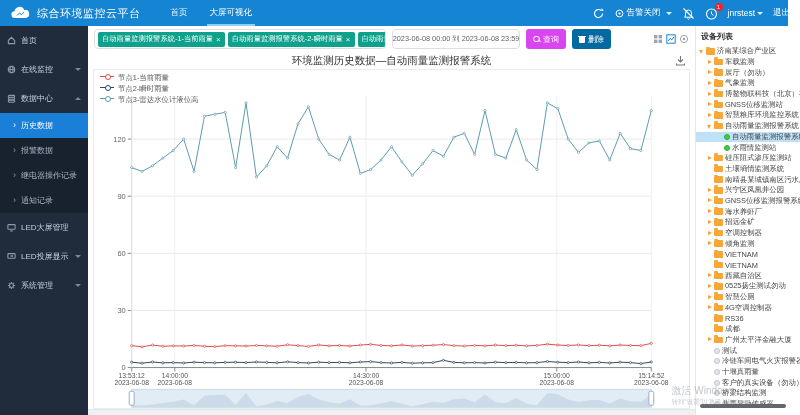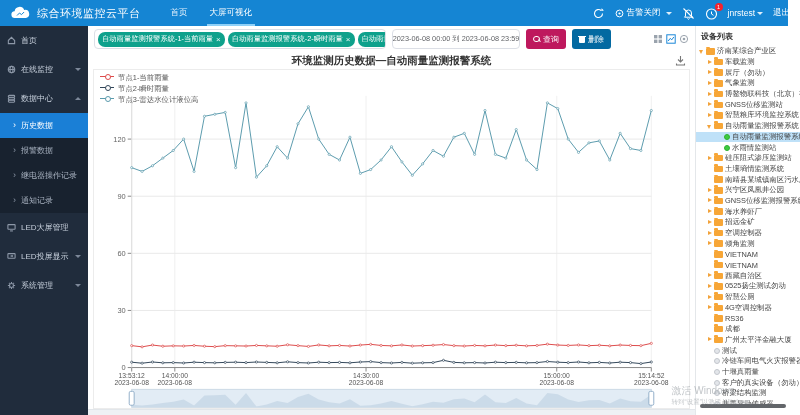--- a/index.html
+++ b/index.html
@@ -34,38 +34,38 @@
   .submenu{background:#18222f}
   .sub-item{height:25px;display:flex;align-items:center;padding:0 6px 0 13px;font-size:8px;color:#a7b1bf;gap:5px;cursor:pointer}
   .sub-item .chev{font-size:9px;line-height:1;color:#8d98a8}
   .sub-item.active{background:#1a7fd6;color:#fff}
   .sub-item.active .chev{color:#fff}
 
   
   .main{flex:1;display:flex;flex-direction:column;min-width:0;background:#fff}
   .toolbar{display:flex;align-items:center;gap:6px;padding:3px 6px;height:26px;flex-shrink:0}
   .tags-box{position:relative;width:292px;height:20px;border:1px solid #dcdfe6;border-radius:4px;background:#fff;display:flex;align-items:center;gap:3px;padding:0 12px 0 3px;overflow:hidden;flex-shrink:0}
-  .tag{background:#0ea18c;color:#fff;font-size:7.3px;height:15px;display:flex;align-items:center;padding:4px 4px;border-radius:7px;flex-shrink:0;gap:3px;white-space:nowrap;cursor:pointer}
+  .tag{background:#0ea18c;color:#fff;font-size:7.3px;height:15px;display:flex;align-items:center;padding:4px 4px;border-radius:2px;flex-shrink:0;gap:3px;white-space:nowrap;cursor:pointer}
   .tag-x{opacity:.9;font-size:8px;cursor:pointer}
   .tags-caret{position:absolute;right:0;top:0;bottom:0;width:12px;background:#fff;display:flex;align-items:center;justify-content:center}
   .tags-caret i{border-top:4px solid #b6bcc6;border-left:3.5px solid transparent;border-right:3.5px solid transparent}
   .date-input{width:128px;height:20px;border:1px solid #dcdfe6;border-radius:4px;font-size:7.3px;color:#606266;display:flex;align-items:center;justify-content:center;flex-shrink:0;white-space:nowrap;cursor:text}
   .btn{height:20px;border:none;border-radius:3px;color:#fff;font-size:8px;display:flex;align-items:center;padding:0 7px;gap:3px;flex-shrink:0;cursor:pointer;font-family:inherit}
-  .btn-query{background:#be185d}
+  .btn-query{background:#d946ef}
   .btn-del{background:#0369a1}
   .mag{width:7px;height:7px;position:relative;display:inline-block}
   .mag::before{content:'';position:absolute;left:0;top:0;width:4.5px;height:4.5px;border:1px solid #fff;border-radius:50%}
   .mag::after{content:'';position:absolute;left:4.6px;top:4.6px;width:2.6px;height:1px;background:#fff;transform:rotate(45deg)}
   .trash{width:6px;height:7px;position:relative;display:inline-block}
   .trash::before{content:'';position:absolute;left:0;top:1.5px;width:6px;height:5.5px;background:#fff;border-radius:0 0 1px 1px}
   .trash::after{content:'';position:absolute;left:-1px;top:0;width:8px;height:1px;background:#fff}
   .view-icons{margin-left:auto;display:flex;gap:3px;align-items:center}
   .view-icons svg{cursor:pointer}
 
-  .chart-title-row{position:relative;text-align:center;font-size:10.5px;font-weight:bold;color:#333;height:17px;line-height:17px;flex-shrink:0}
+  .chart-title-row{position:relative;text-align:center;font-size:10.5px;font-weight:normal;color:#333;height:17px;line-height:17px;flex-shrink:0}
   .download-icon{position:absolute;right:9px;top:3px;cursor:pointer}
 
   .chart-card{position:relative;margin:0 5px;border:1px solid #ececec;flex:1;overflow:hidden;background:#fff}
   .legend{position:absolute;left:6px;top:3px;z-index:2}
   .legend-row{display:flex;gap:4px;height:11px;font-size:7.4px;color:#555;cursor:pointer}
   .lg-marker{width:14px;height:6px;position:relative;flex-shrink:0}
   .lg-marker::before{content:'';position:absolute;left:0;right:0;top:2.5px;height:1px;background:var(--c)}
   .lg-marker::after{content:'';position:absolute;left:4.5px;top:0.5px;width:4px;height:4px;border:1px solid var(--c);border-radius:50%;background:#fff}
   .stats{position:absolute;right:8px;top:2px;text-align:right;z-index:2}
   .stat-row{font-size:7.4px;color:#9a9a9a;height:11px;line-height:11px;white-space:nowrap}

